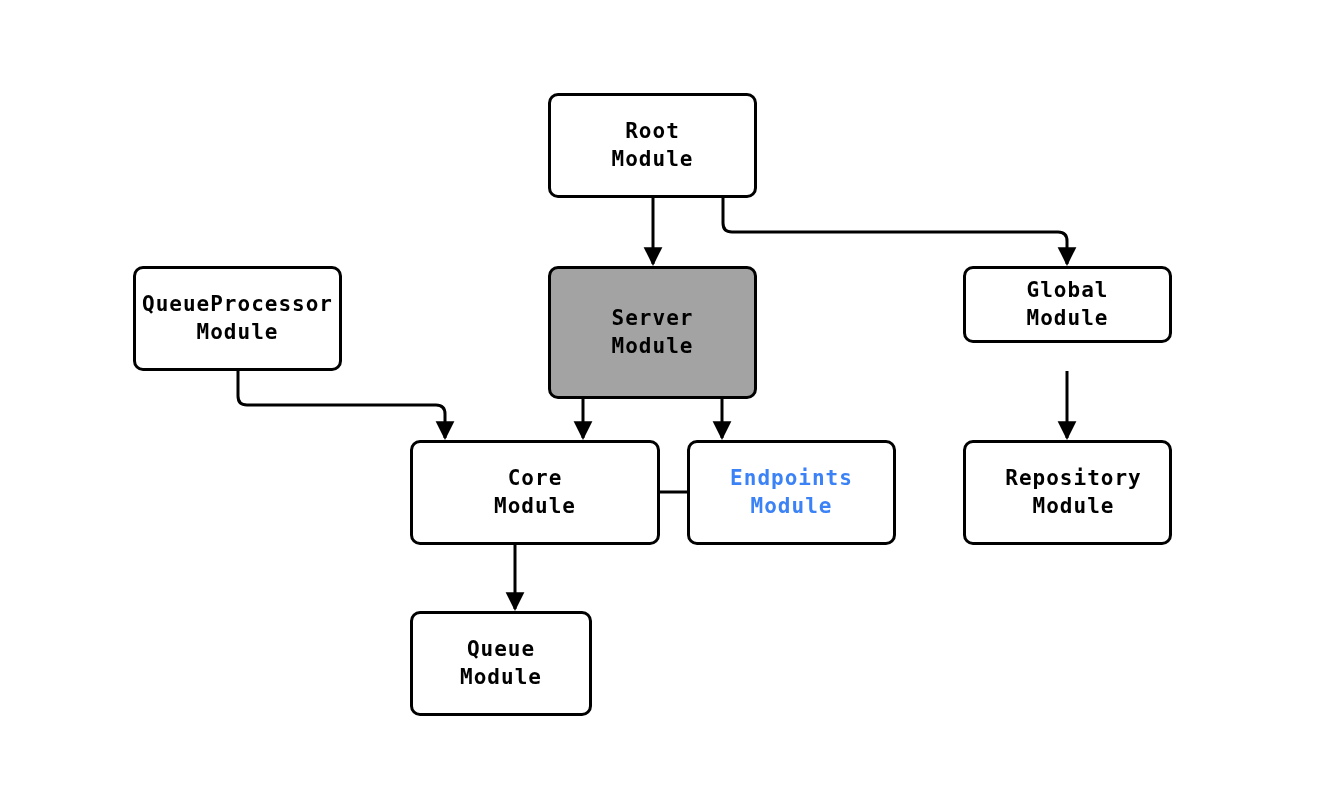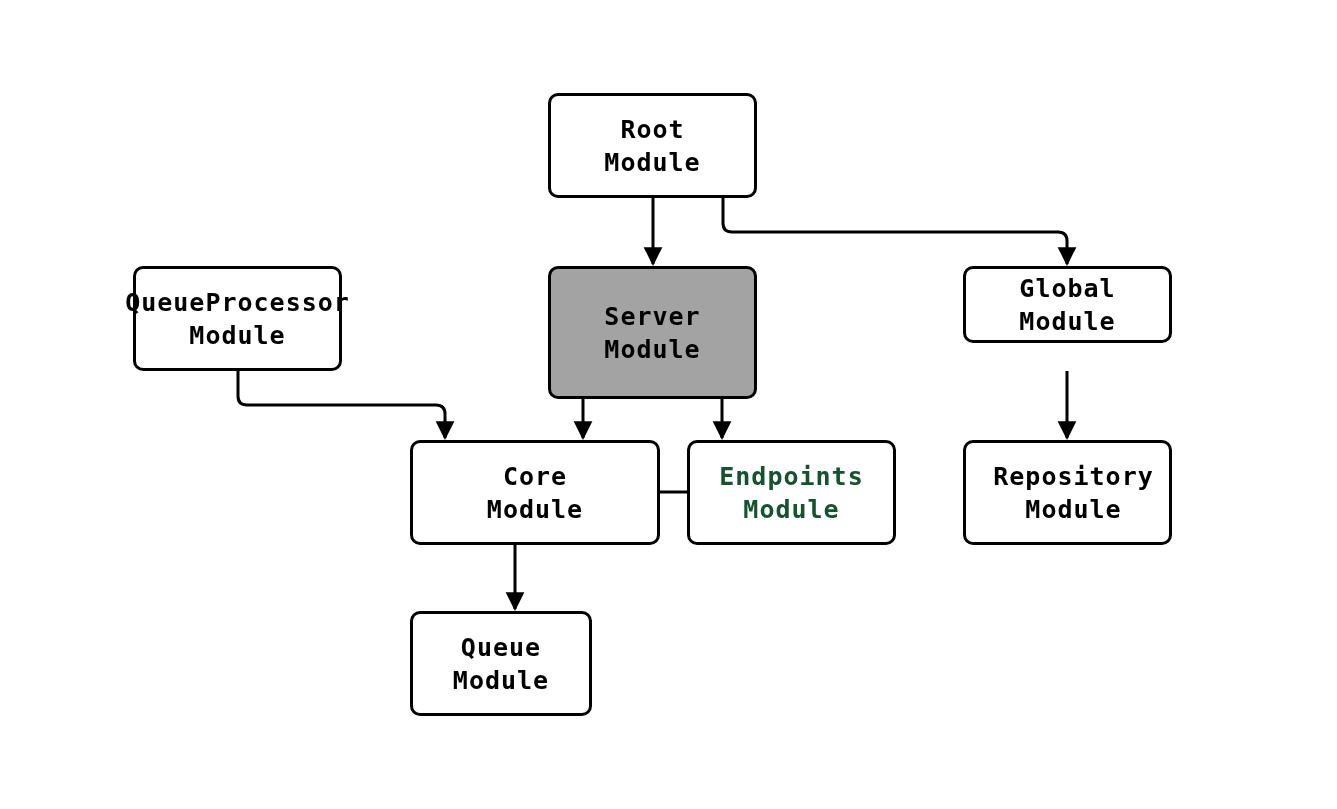--- a/index.html
+++ b/index.html
@@ -28,21 +28,21 @@
     border: 3px solid #000000;
     border-radius: 10px;
     background: #ffffff;
     display: flex;
     align-items: center;
     justify-content: center;
     text-align: center;
   }
   .node-label {
     font-weight: bold;
-    font-size: 25px;
+    font-size: 21px;
     line-height: 1.32;
     letter-spacing: 1px;
     color: #000000;
     white-space: pre-line;
   }
 </style>
 </head>
 <body>
 
 <div id="stage">
@@ -78,21 +78,21 @@
       </div>
       <div class="node" style="left: 963px; top: 266px; width: 209px; height: 77px; border-color: rgb(0, 0, 0); background: rgb(255, 255, 255);">
         <div class="node-label" style="color: rgb(0, 0, 0);">Global
 Module</div>
       </div>
       <div class="node" style="left: 410px; top: 440px; width: 250px; height: 105px; border-color: rgb(0, 0, 0); background: rgb(255, 255, 255);">
         <div class="node-label" style="color: rgb(0, 0, 0);">Core
 Module</div>
       </div>
       <div class="node" style="left: 687px; top: 440px; width: 209px; height: 105px; border-color: rgb(0, 0, 0); background: rgb(255, 255, 255);">
-        <div class="node-label" style="color: #14532d;">Endpoints
+        <div class="node-label" style="color: #3b82f6;">Endpoints
 Module</div>
       </div>
       <div class="node" style="left: 963px; top: 440px; width: 209px; height: 105px; border-color: rgb(0, 0, 0); background: rgb(255, 255, 255);">
         <div class="node-label" style="color: rgb(0, 0, 0); margin-left: 12px;">Repository
 Module</div>
       </div>
       <div class="node" style="left: 410px; top: 611px; width: 182px; height: 105px; border-color: rgb(0, 0, 0); background: rgb(255, 255, 255);">
         <div class="node-label" style="color: rgb(0, 0, 0);">Queue
 Module</div>
       </div>

